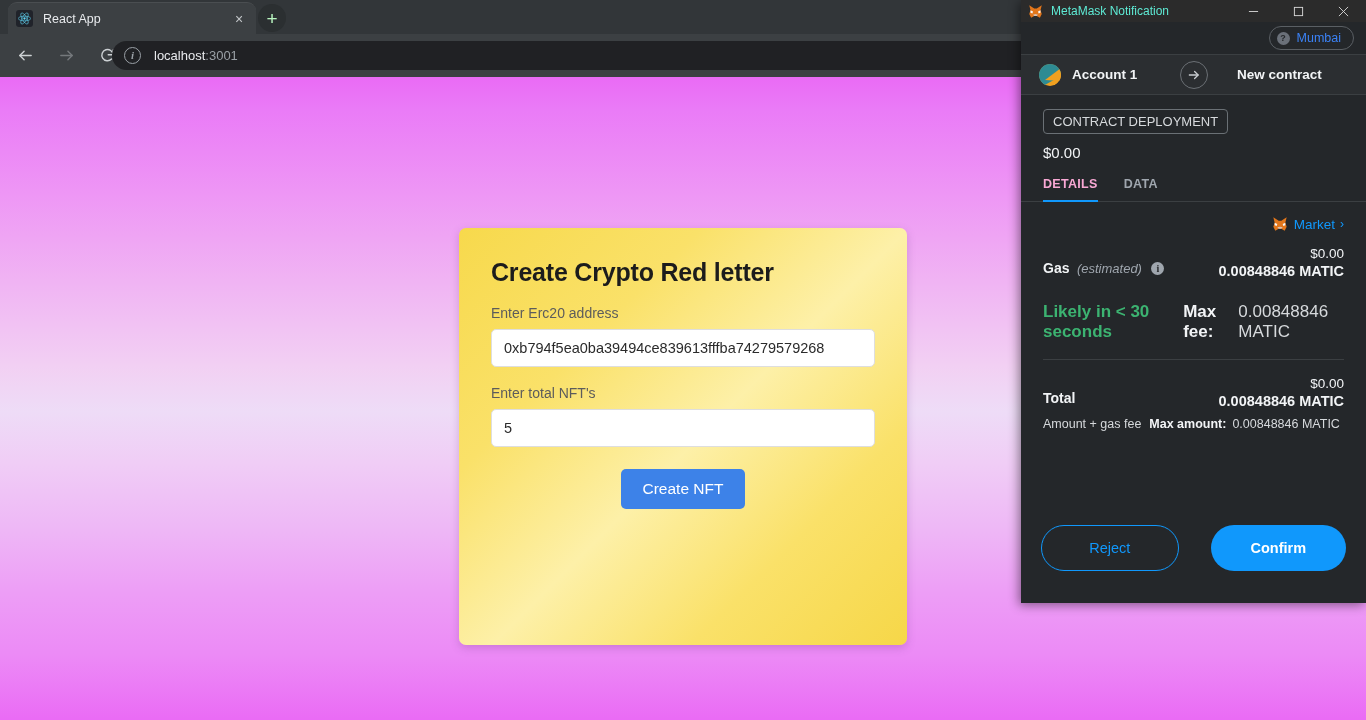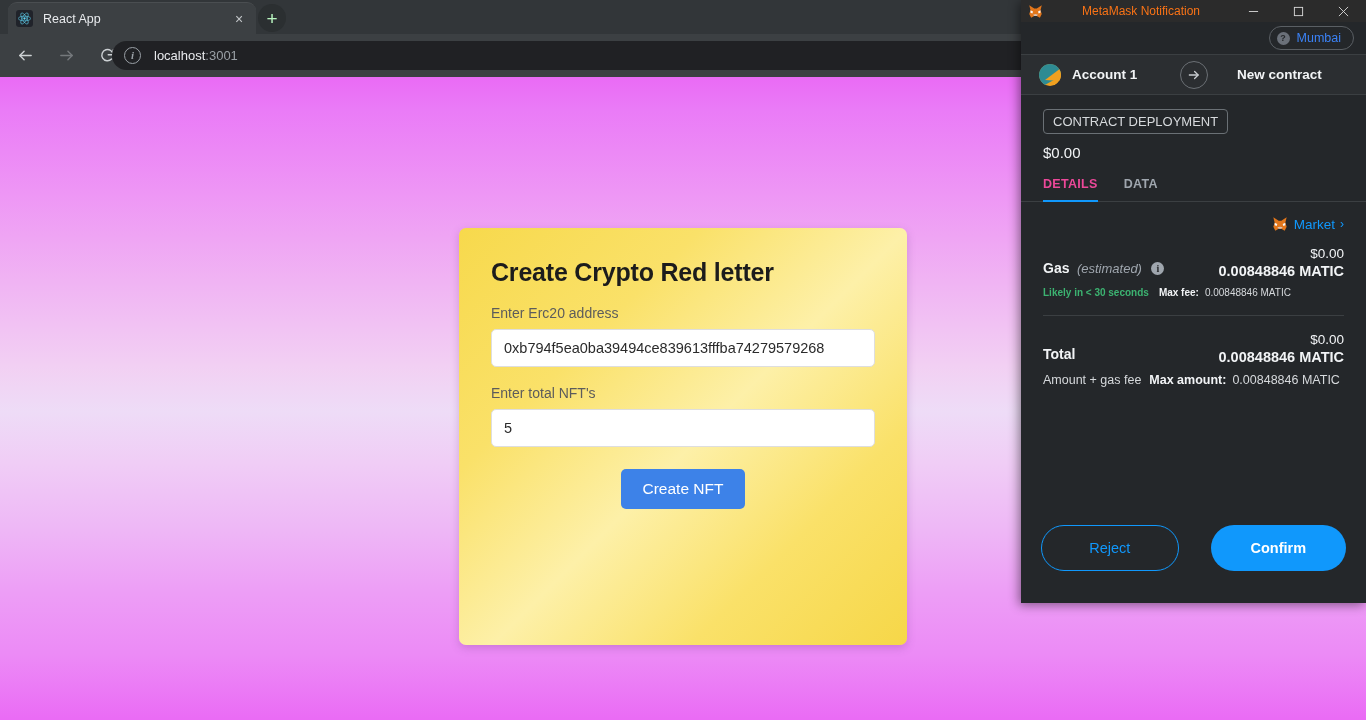--- a/index.html
+++ b/index.html
@@ -190,24 +190,23 @@
     display: flex; align-items: center;
     flex: 0 0 auto;
   }
   #mm-fox-small {
     width: 15px; height: 15px;
     margin: 0 8px 0 7px;
     flex: 0 0 auto;
   }
   #mm-title {
     flex: 1 1 auto;
-    color: #f97316;
+    color: #5eead4;
     font-size: 12px;
     white-space: nowrap;
-    text-align: center;
   }
   .wincontrol {
     width: 45px; height: 22px;
     display: flex; align-items: center; justify-content: center;
     color: #d8d8d8;
     flex: 0 0 auto;
   }
   .wincontrol svg { display: block; }
 
   #mm-network-row {
@@ -303,21 +302,21 @@
     color: #9fa6ae;
     font-size: 12.5px;
     font-weight: bold;
     letter-spacing: 0.3px;
     padding: 6px 0 9px;
     margin-right: 26px;
     border-bottom: 2px solid transparent;
     margin-bottom: -1px;
   }
   .mm-tab.active {
-    color: #ec4899;
+    color: #f9a8d4;
     border-bottom-color: #1098fc;
   }
 
   #mm-body {
     flex: 1 1 auto;
     padding: 14px 22px 0;
     position: relative;
   }
   #market-row {
     display: flex; align-items: center; justify-content: flex-end;
@@ -343,23 +342,23 @@
     font-size: 10px; font-weight: bold;
     line-height: 13px; text-align: center;
     font-family: "Liberation Serif", serif;
     margin-left: 5px;
     vertical-align: 1px;
   }
   .fee-right { text-align: right; }
   .fee-fiat { color: #f2f4f6; font-size: 13.5px; margin-bottom: 2px; }
   .fee-native { color: #f2f4f6; font-size: 14.5px; font-weight: bold; }
   .fee-sub {
-    margin-top: 8px;
+    margin-top: 23px;
     display: flex; align-items: center;
-    font-size: 10px;
+    font-size: 17px;
   }
   .speed { color: #3cb371; font-weight: bold; margin-right: 10px; }
   .maxlabel { color: #f2f4f6; font-weight: bold; margin-right: 6px; }
   .maxvalue { color: #d6d9dc; }
 
   #fee-divider {
     border: none;
     border-top: 1px solid #3b3f42;
     margin: 17px 0 16px;
   }

